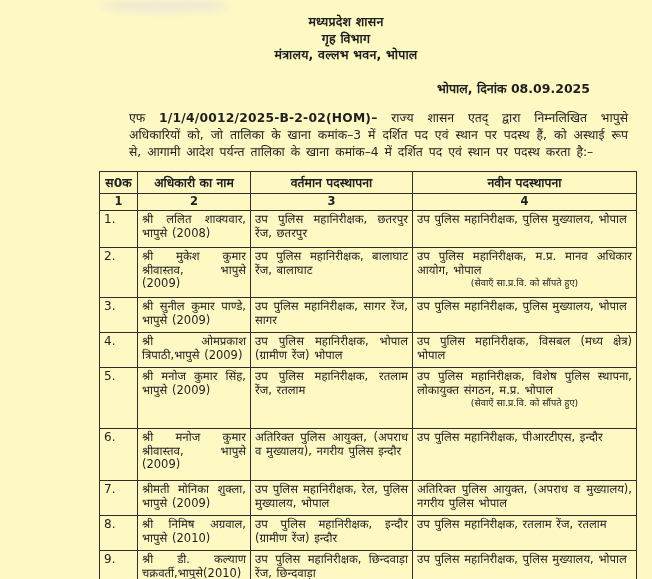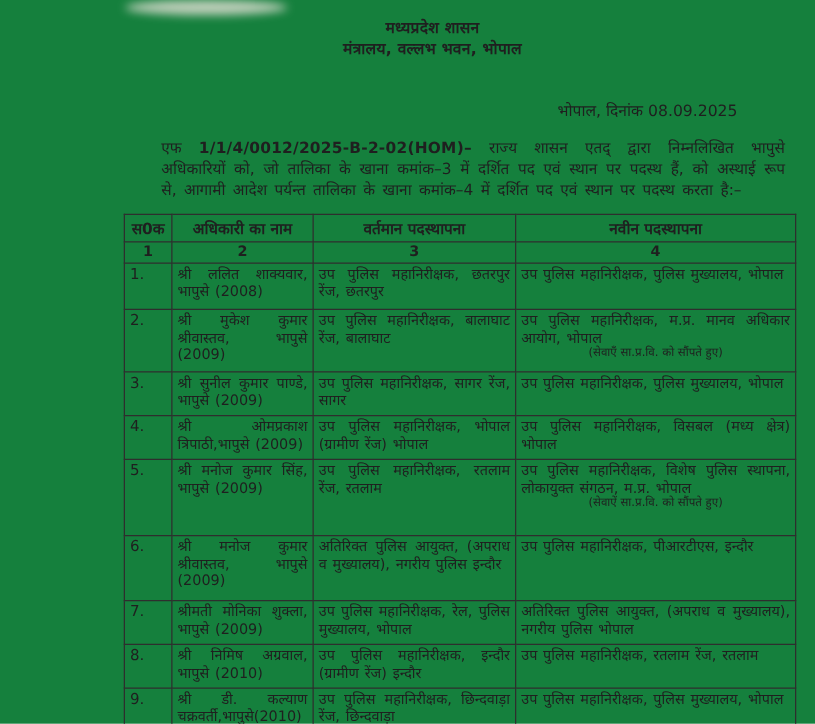--- a/index.html
+++ b/index.html
@@ -6,34 +6,34 @@
   body {
     width: 652px; height: 579px;
     background: #f6f5f3;
     font-family: "DejaVu Sans", sans-serif;
     color: #1f1f1f;
     position: relative;
     overflow: hidden;
   }
   .page {
     position: absolute; inset: 0;
-    background: #15803d;
+    background: #fef9c3;
   }
   .smudge {
     position: absolute; left: 100px; top: 0; width: 130px; height: 12px;
     background: #e9e3da; filter: blur(4px); opacity: .8; border-radius: 50%;
   }
   .letterhead {
     position: absolute; left: 100px; top: 14px; width: 492px;
     text-align: center; font-weight: 700; font-size: 12.5px; line-height: 16.5px;
     letter-spacing: .2px;
   }
   .place-date {
     position: absolute; right: 62px; top: 80px;
-    font-weight: 400; font-size: 12.5px;
+    font-weight: 700; font-size: 12.5px;
   }
   .order-para {
     position: absolute; left: 101px; top: 110px; width: 499px;
     font-size: 12.3px; line-height: 17px; text-align: justify;
     word-spacing: 2px; font-weight: 500; margin-left: 28px;
   }
   .order-para .refnum { font-weight: 700; letter-spacing: .2px; }
   table.posting {
     position: absolute; left: 99px; top: 171px; width: 537px;
     border-collapse: collapse; table-layout: fixed;
@@ -56,20 +56,21 @@
   td.new .note { font-size: 9.3px; line-height: 11px; word-spacing: 0; text-align: center; }
 </style>
 </head>
 <body>
 
 <div class="page">
   <div class="smudge"></div>
 
   <div class="letterhead">
     <div>मध्यप्रदेश शासन</div>
+    <div>गृह विभाग</div>
     <div>मंत्रालय, वल्लभ भवन, भोपाल</div>
   </div>
 
   <div class="place-date">भोपाल, दिनांक 08.09.2025</div>
 
   <div class="order-para"><span>एफ </span><span class="refnum">1/1/4/0012/2025-B-2-02(HOM)–</span><span> राज्य शासन एतद् द्वारा निम्नलिखित भापुसे अधिकारियों को, जो तालिका के खाना कमांक–3 में दर्शित पद एवं स्थान पर पदस्थ हैं, को अस्थाई रूप से, आगामी आदेश पर्यन्त तालिका के खाना कमांक–4 में दर्शित पद एवं स्थान पर पदस्थ करता है:–</span></div>
 
   <table class="posting">
     <colgroup>
       <col style="width:38px">

